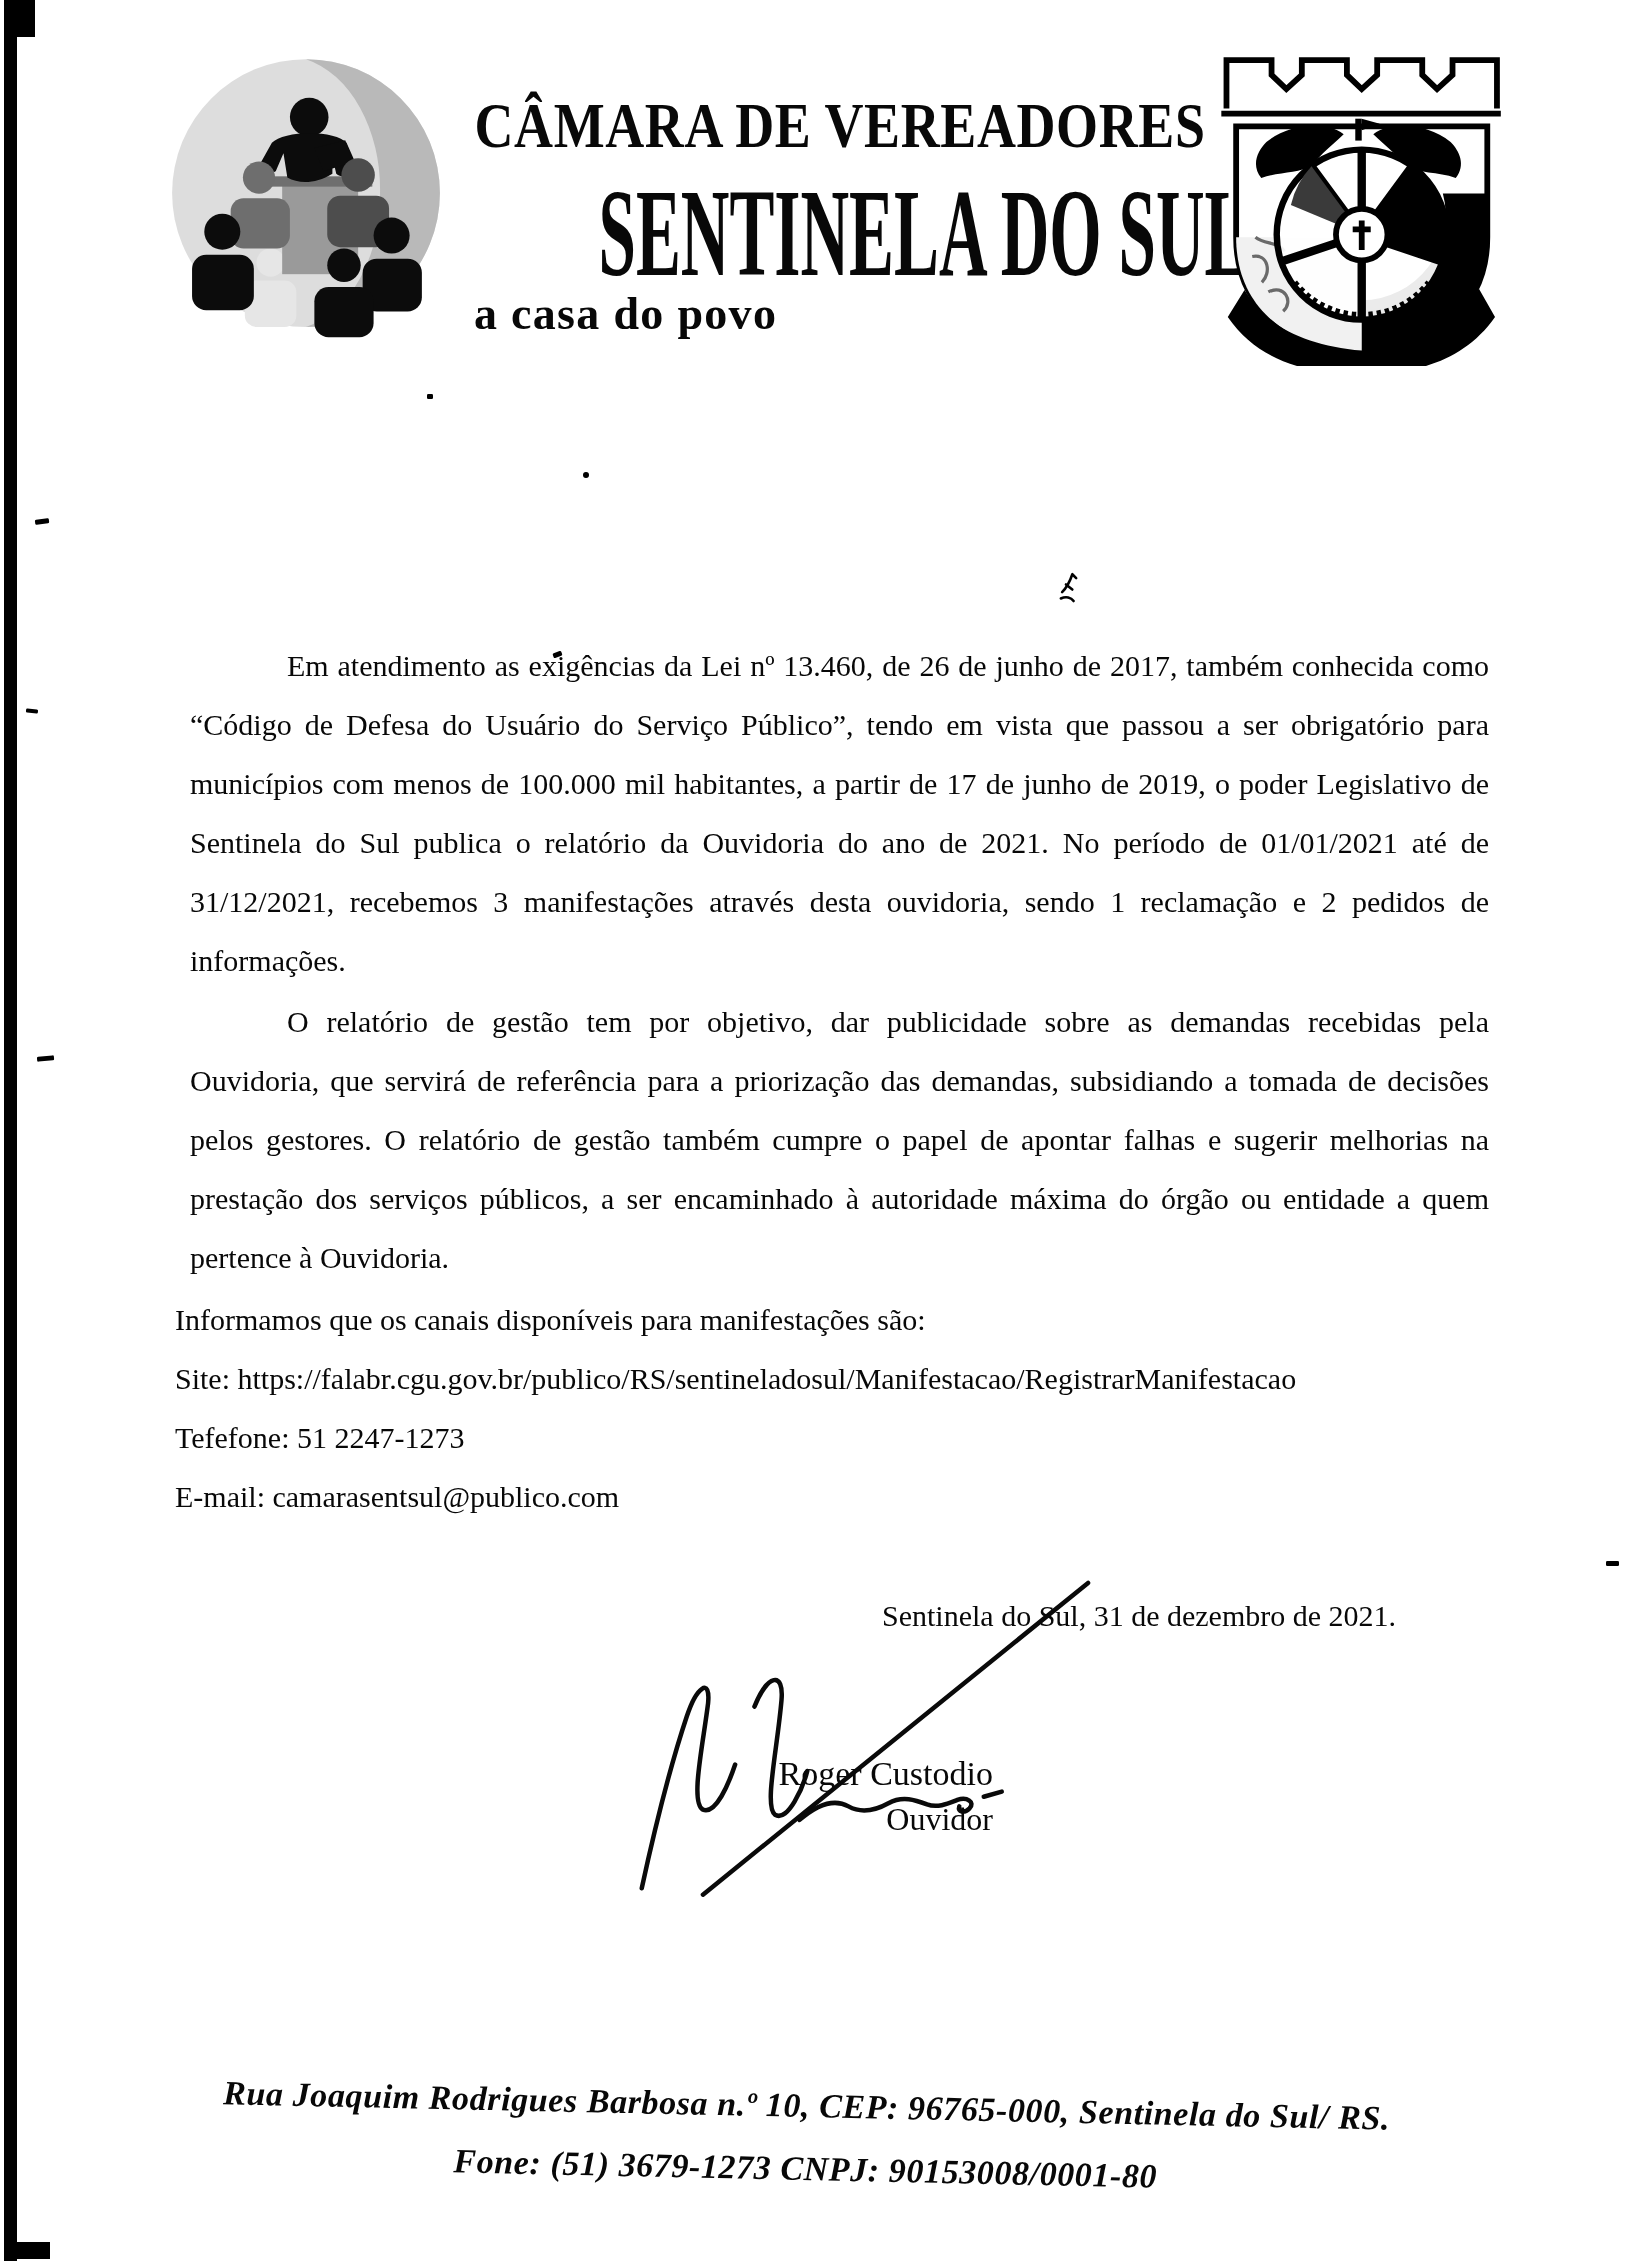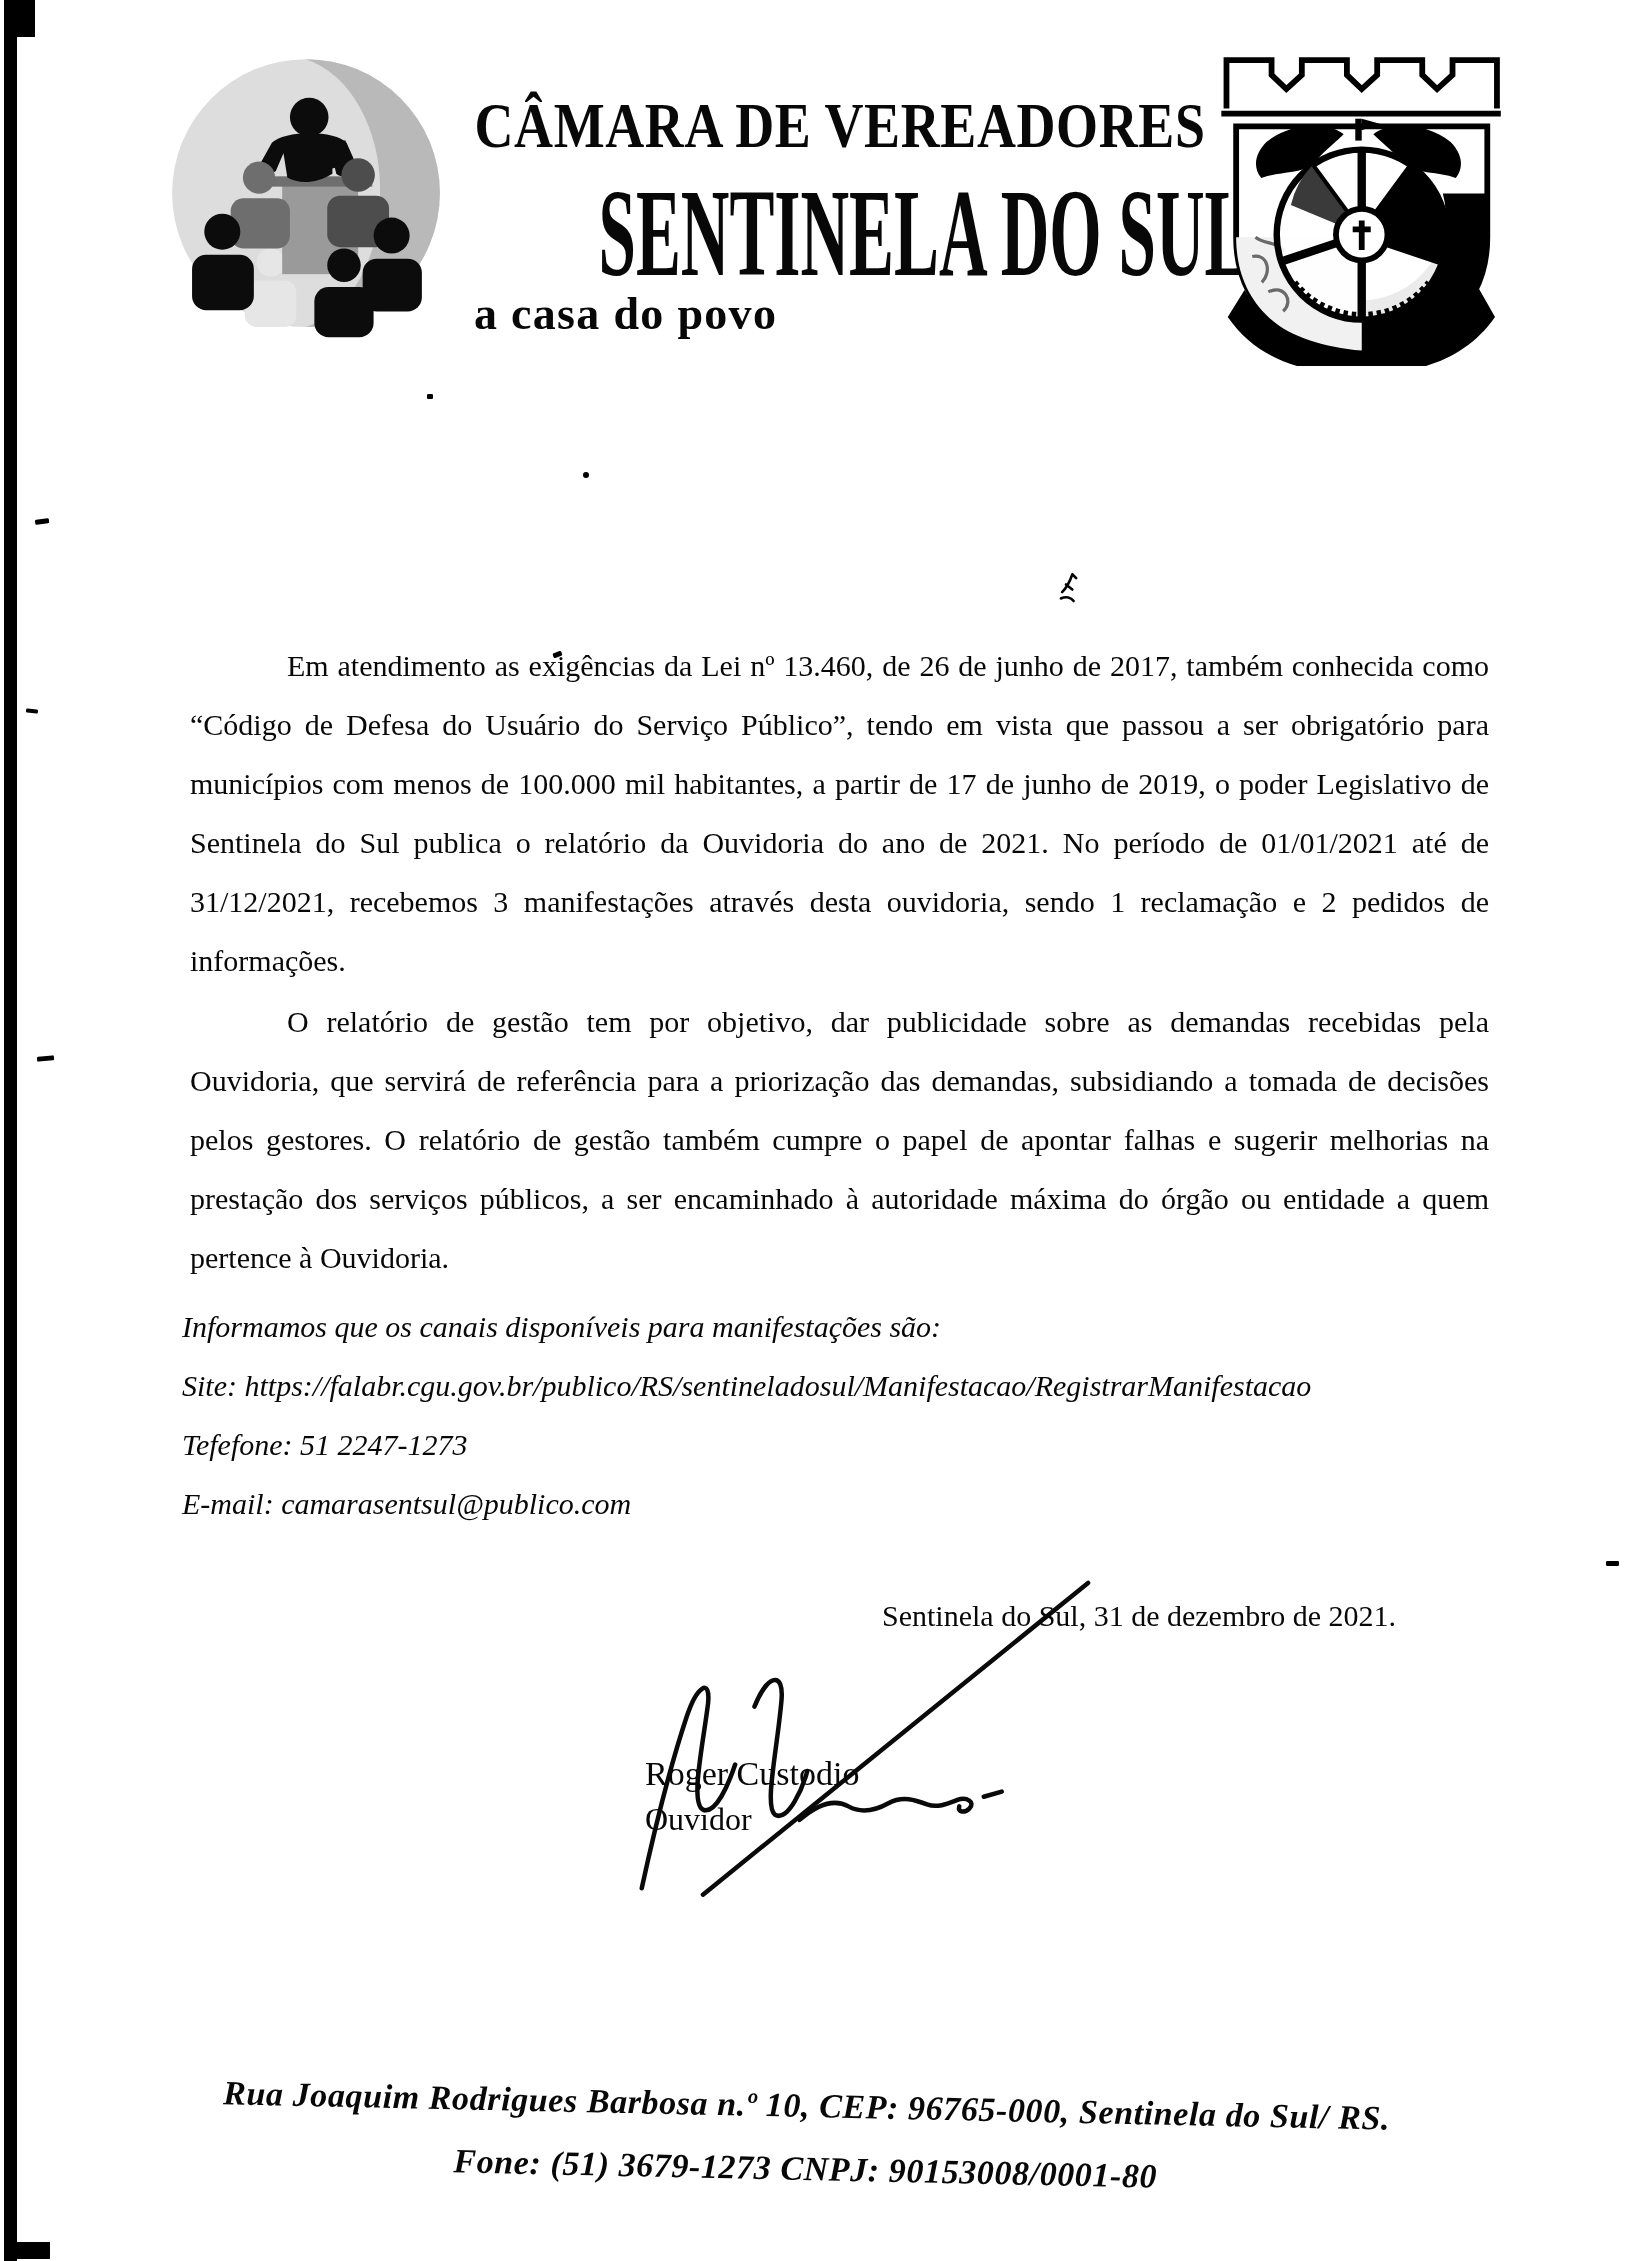--- a/index.html
+++ b/index.html
@@ -33,28 +33,28 @@
   }
   
   .para {
     position: absolute; left: 174px; width: 1299px; margin: 16px;
     font-size: 30px; line-height: 59px;
     text-align: justify; text-indent: 97px;
   }
   .p1 { top: 620px; }
   .p2 { top: 976px; }
   .contact-block {
-    position: absolute; left: 174px; top: 1289px; width: 1354px; margin: 8px;
-    font-size: 30px; line-height: 59px; font-style: italic;
+    position: absolute; left: 174px; top: 1289px; width: 1354px; margin: 1px;
+    font-size: 30px; line-height: 59px;
   }
   .contact-block div { white-space: nowrap; }
   
   .dateline { position: absolute; left: 882px; top: 1599px; font-size: 30px; white-space: nowrap; }
   .signature-svg { position: absolute; left: 606px; top: 1552px; width: 503px; height: 351px; }
-  .sig-block { position: absolute; left: 645px; top: 1755px; width: 348px; text-align: left; }
+  .sig-block { position: absolute; left: 645px; top: 1755px; width: 348px; text-align: right; }
   .sig-name { font-size: 34px; }
   .sig-role { font-size: 32px; margin-top: 8px; }
   
   .footer {
     position: absolute; left: 110px; top: 2074px; width: 1392px; text-align: center;
     font-size: 34px; font-weight: bold; font-style: italic; line-height: 63px;
     transform: rotate(1.25deg); transform-origin: center;
     letter-spacing: 0.6px;
   }
 </style>

